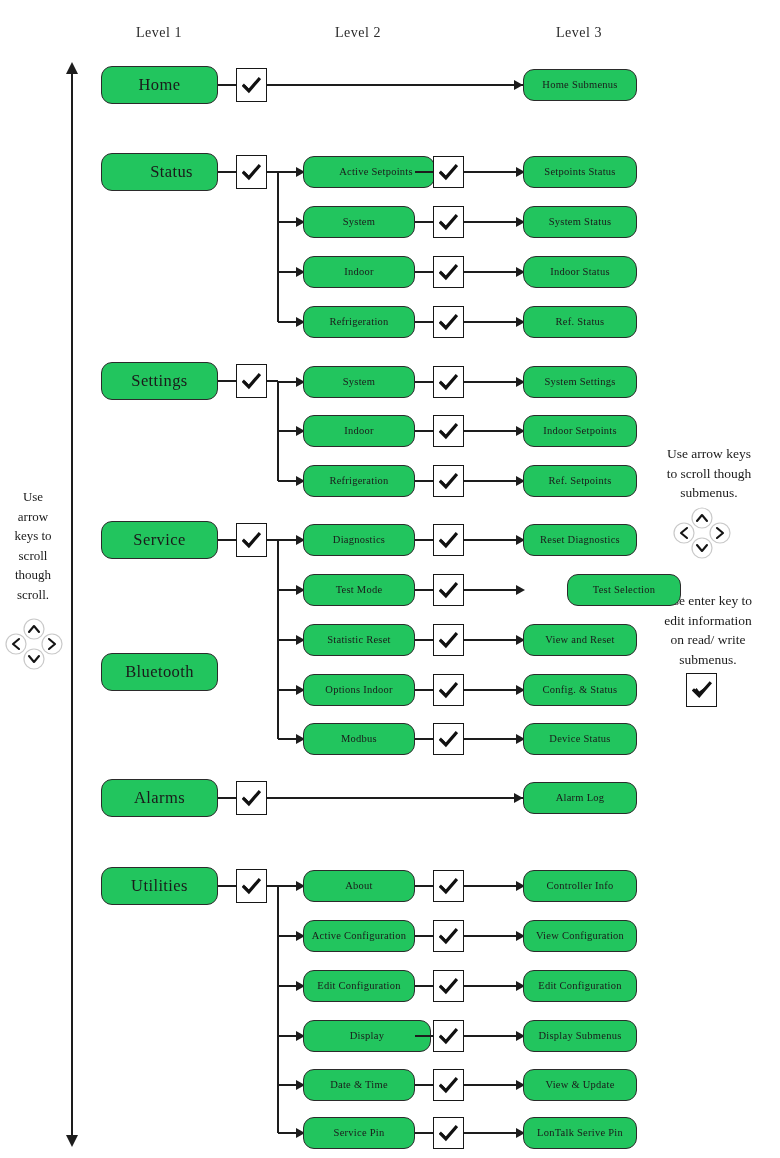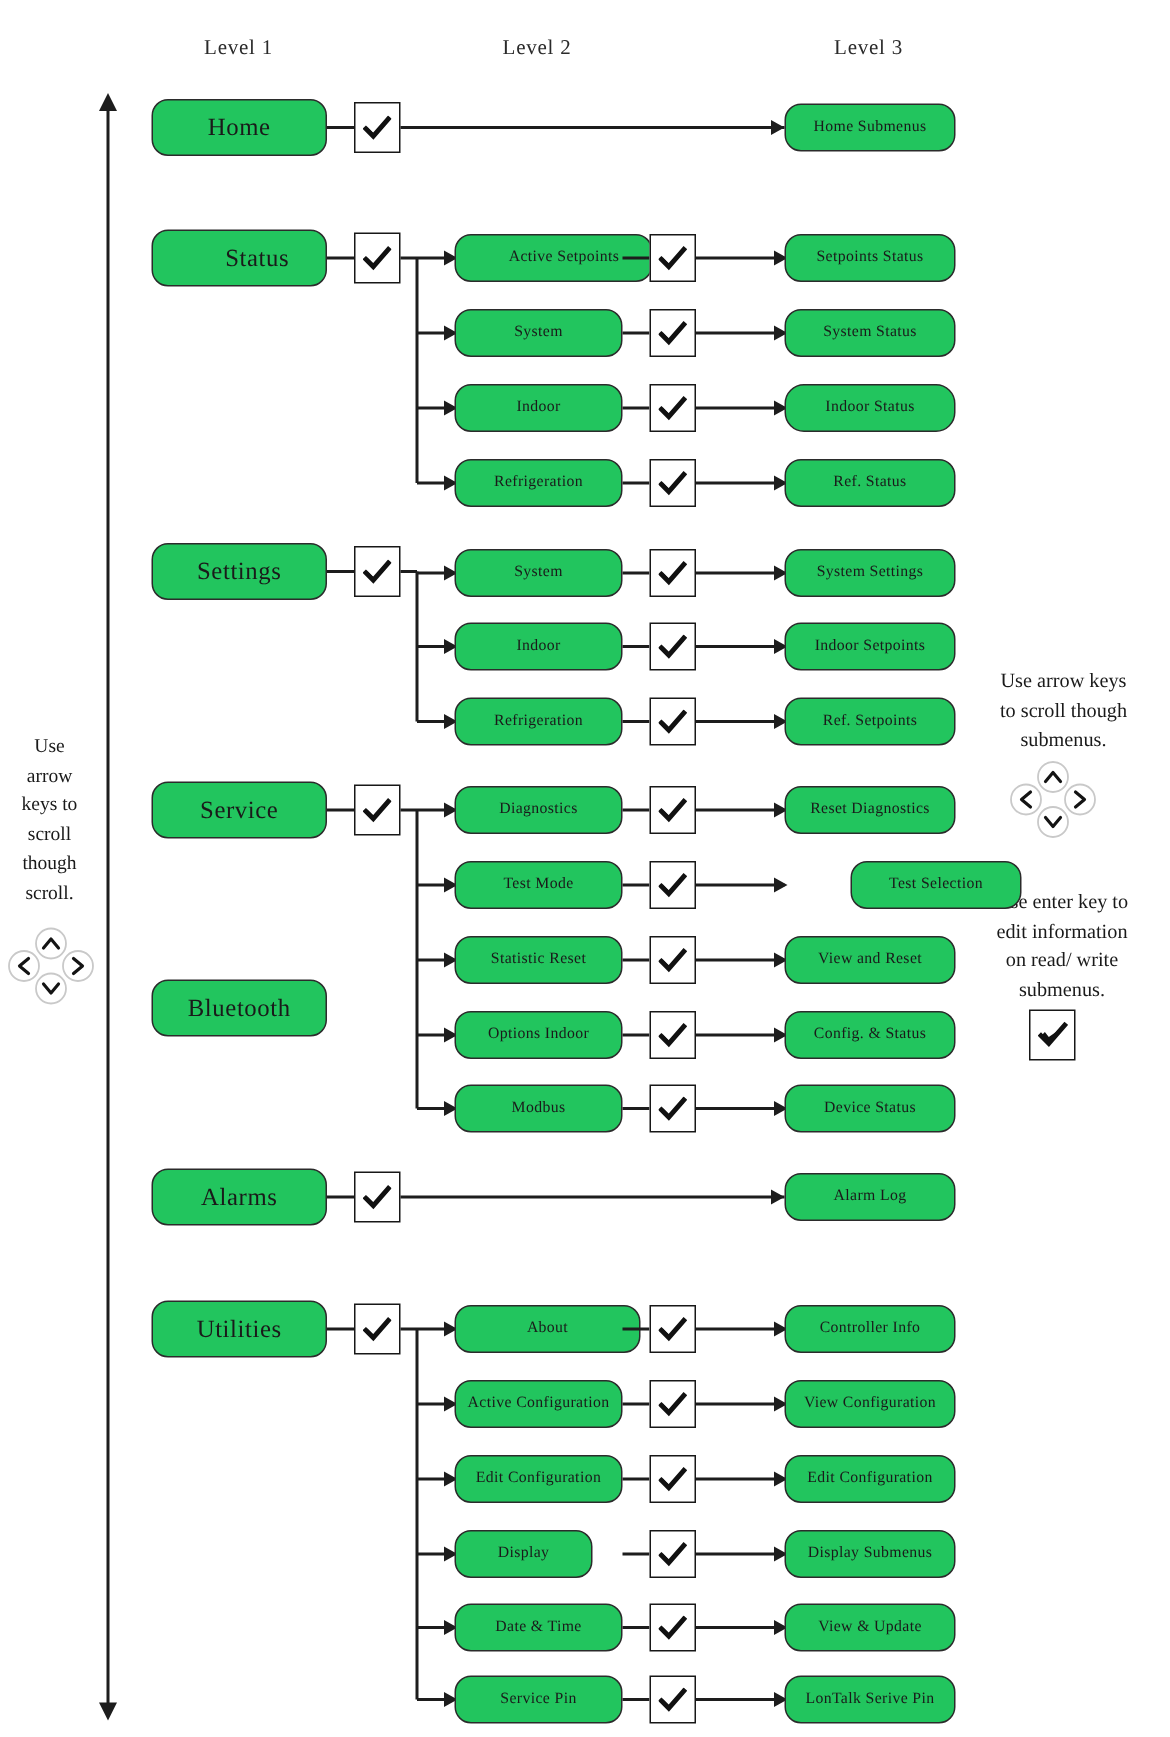--- a/index.html
+++ b/index.html
@@ -394,21 +394,21 @@
       <div class="checkbox-key" style="left:236px; top:869px; width:31px; height:34px;">
         <svg width="19" height="17" viewBox="0 0 20 18">
       <path d="M2 9.4 L7.2 14.6 L17.8 2.4" stroke="#111" stroke-width="3.4" fill="none" stroke-linecap="square" stroke-linejoin="miter"></path>
       <path d="M3.4 8.6 L7.4 12.6 L16.6 3.2 L17.8 4.6 L7.3 15.1 L2.2 10.0 Z" fill="#111"></path>
     </svg>
       </div>
       <div class="hline" style="left:267px; top:885px; width:11px;"></div>
       <div class="vline" style="left:277px; top:886px; height:247px;"></div>
       <div class="hline" style="left:278px; top:885px; width:25px;"></div>
       <div class="arrowhead-r" style="left:296px; top:881px;"></div>
-      <div class="node l2" style="left:303px; top:870px; width:124px; height:32px;">About</div>
+      <div class="node l2" style="left:303px; top:870px; width:112px; height:32px;">About</div>
       <div class="hline" style="left:415px; top:885px; width:18px;"></div>
       <div class="checkbox-key" style="left:433px; top:870px; width:31px; height:32px;">
         <svg width="19" height="17" viewBox="0 0 20 18">
       <path d="M2 9.4 L7.2 14.6 L17.8 2.4" stroke="#111" stroke-width="3.4" fill="none" stroke-linecap="square" stroke-linejoin="miter"></path>
       <path d="M3.4 8.6 L7.4 12.6 L16.6 3.2 L17.8 4.6 L7.3 15.1 L2.2 10.0 Z" fill="#111"></path>
     </svg>
       </div>
       <div class="hline" style="left:464px; top:885px; width:59px;"></div>
       <div class="arrowhead-r" style="left:516px; top:881px;"></div>
       <div class="node l3" style="left:523px; top:870px; width:114px; height:32px;">Controller Info</div>
@@ -433,21 +433,21 @@
         <svg width="19" height="17" viewBox="0 0 20 18">
       <path d="M2 9.4 L7.2 14.6 L17.8 2.4" stroke="#111" stroke-width="3.4" fill="none" stroke-linecap="square" stroke-linejoin="miter"></path>
       <path d="M3.4 8.6 L7.4 12.6 L16.6 3.2 L17.8 4.6 L7.3 15.1 L2.2 10.0 Z" fill="#111"></path>
     </svg>
       </div>
       <div class="hline" style="left:464px; top:985px; width:59px;"></div>
       <div class="arrowhead-r" style="left:516px; top:981px;"></div>
       <div class="node l3" style="left:523px; top:970px; width:114px; height:32px;">Edit Configuration</div>
       <div class="hline" style="left:278px; top:1035px; width:25px;"></div>
       <div class="arrowhead-r" style="left:296px; top:1031px;"></div>
-      <div class="node l2" style="left:303px; top:1020px; width:92px; height:32px;">Display</div>
+      <div class="node l2" style="left:303px; top:1020px; width:128px; height:32px;">Display</div>
       <div class="hline" style="left:415px; top:1035px; width:18px;"></div>
       <div class="checkbox-key" style="left:433px; top:1020px; width:31px; height:32px;">
         <svg width="19" height="17" viewBox="0 0 20 18">
       <path d="M2 9.4 L7.2 14.6 L17.8 2.4" stroke="#111" stroke-width="3.4" fill="none" stroke-linecap="square" stroke-linejoin="miter"></path>
       <path d="M3.4 8.6 L7.4 12.6 L16.6 3.2 L17.8 4.6 L7.3 15.1 L2.2 10.0 Z" fill="#111"></path>
     </svg>
       </div>
       <div class="hline" style="left:464px; top:1035px; width:59px;"></div>
       <div class="arrowhead-r" style="left:516px; top:1031px;"></div>
       <div class="node l3" style="left:523px; top:1020px; width:114px; height:32px;">Display Submenus</div>

